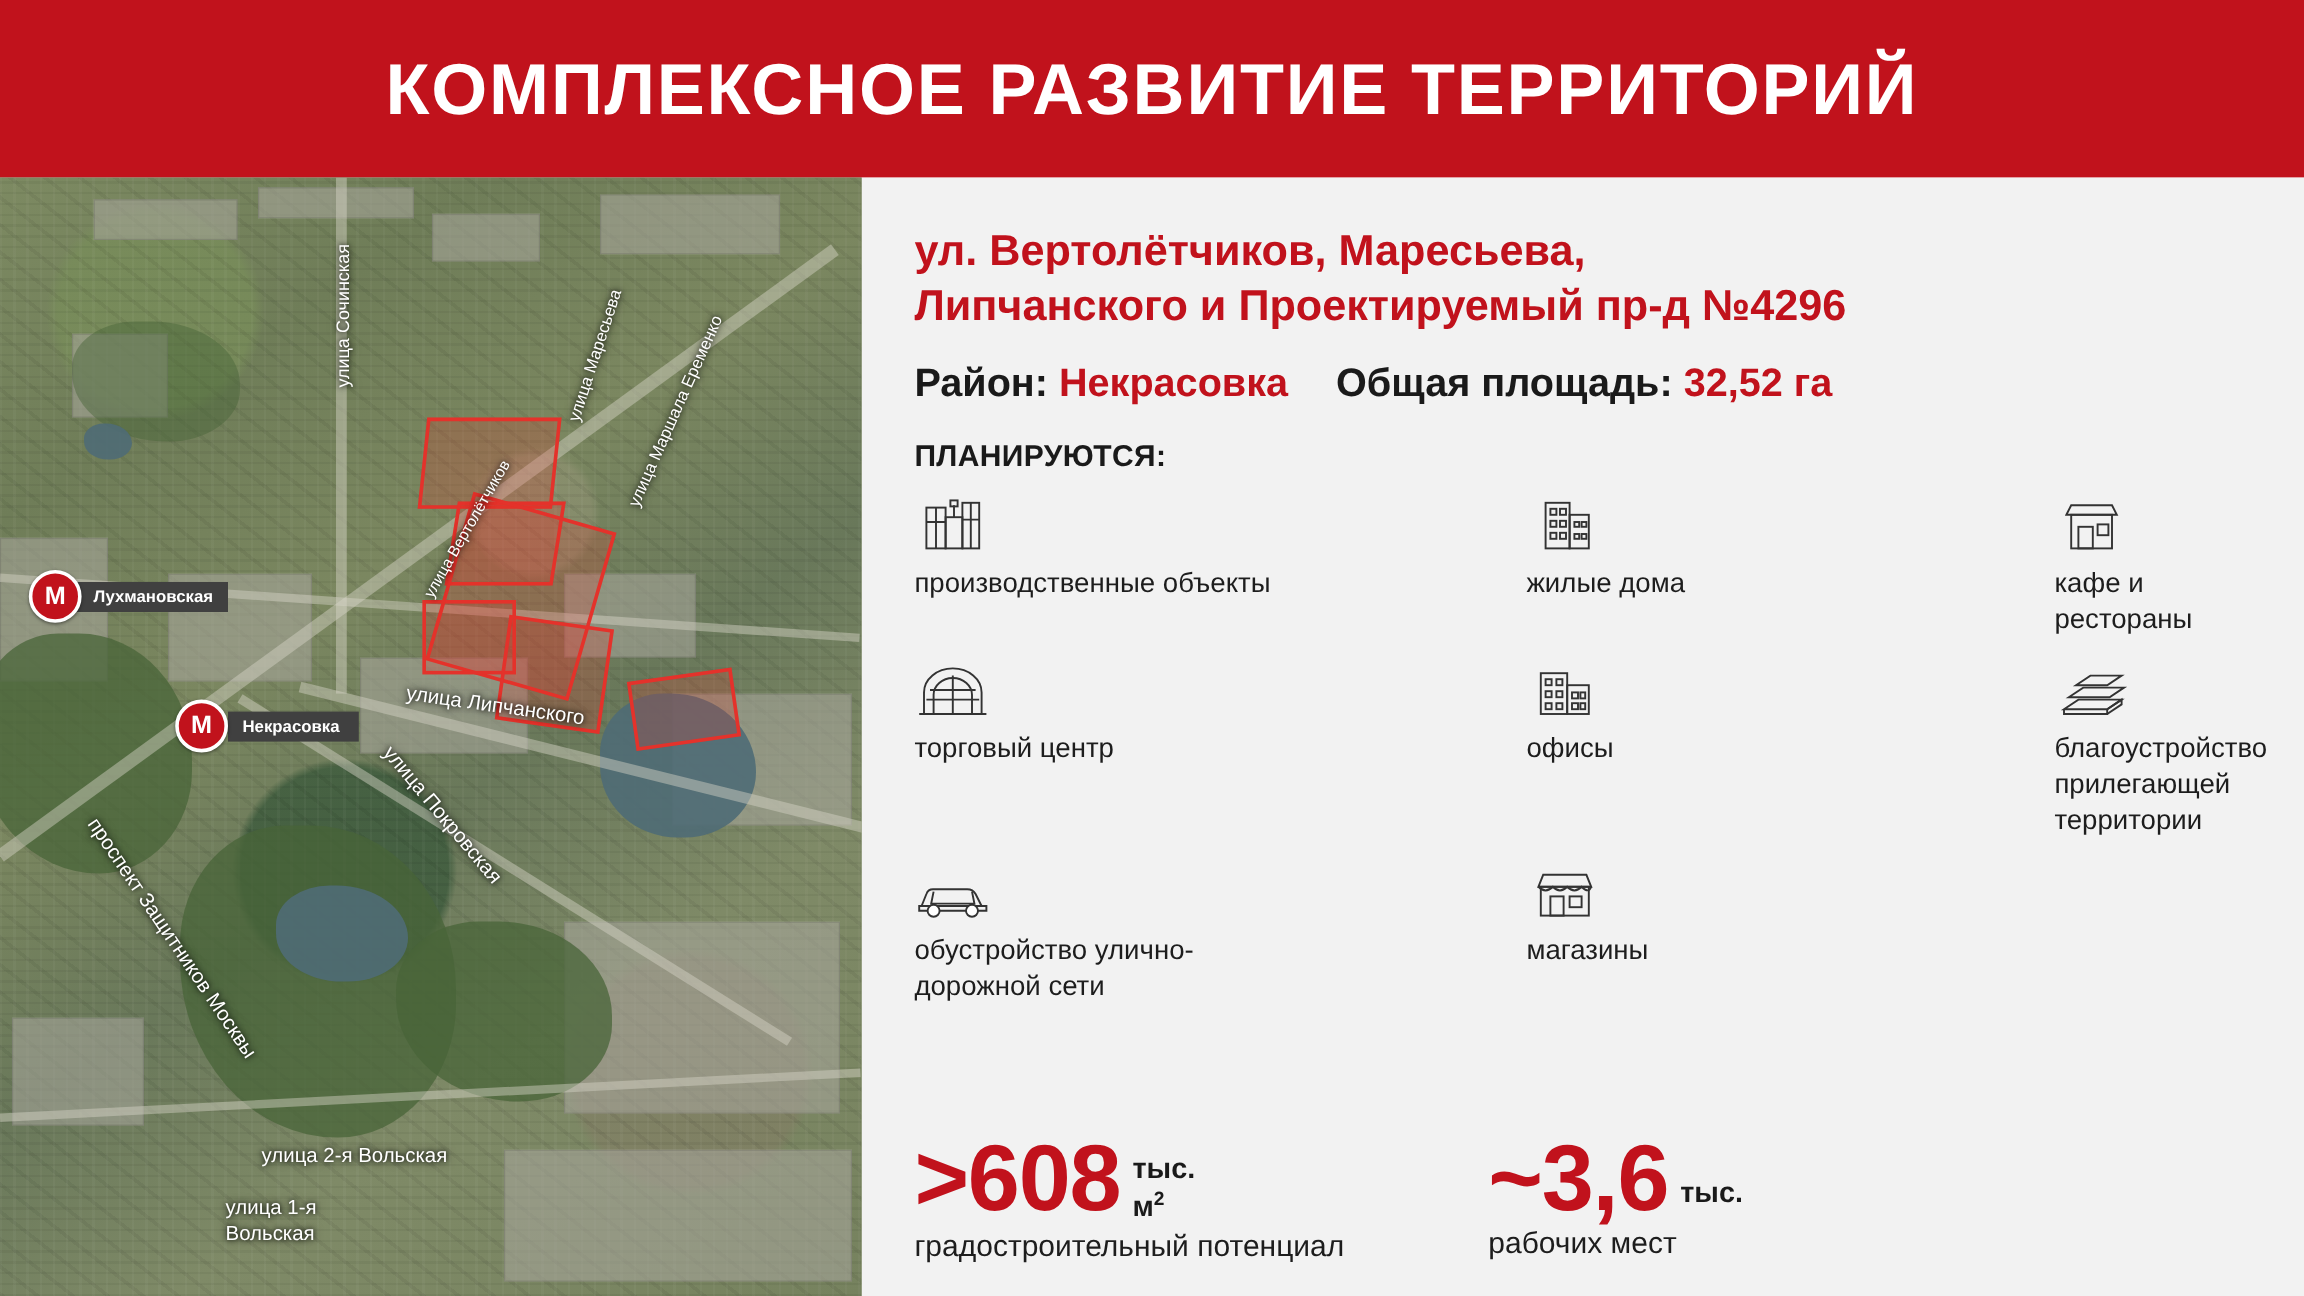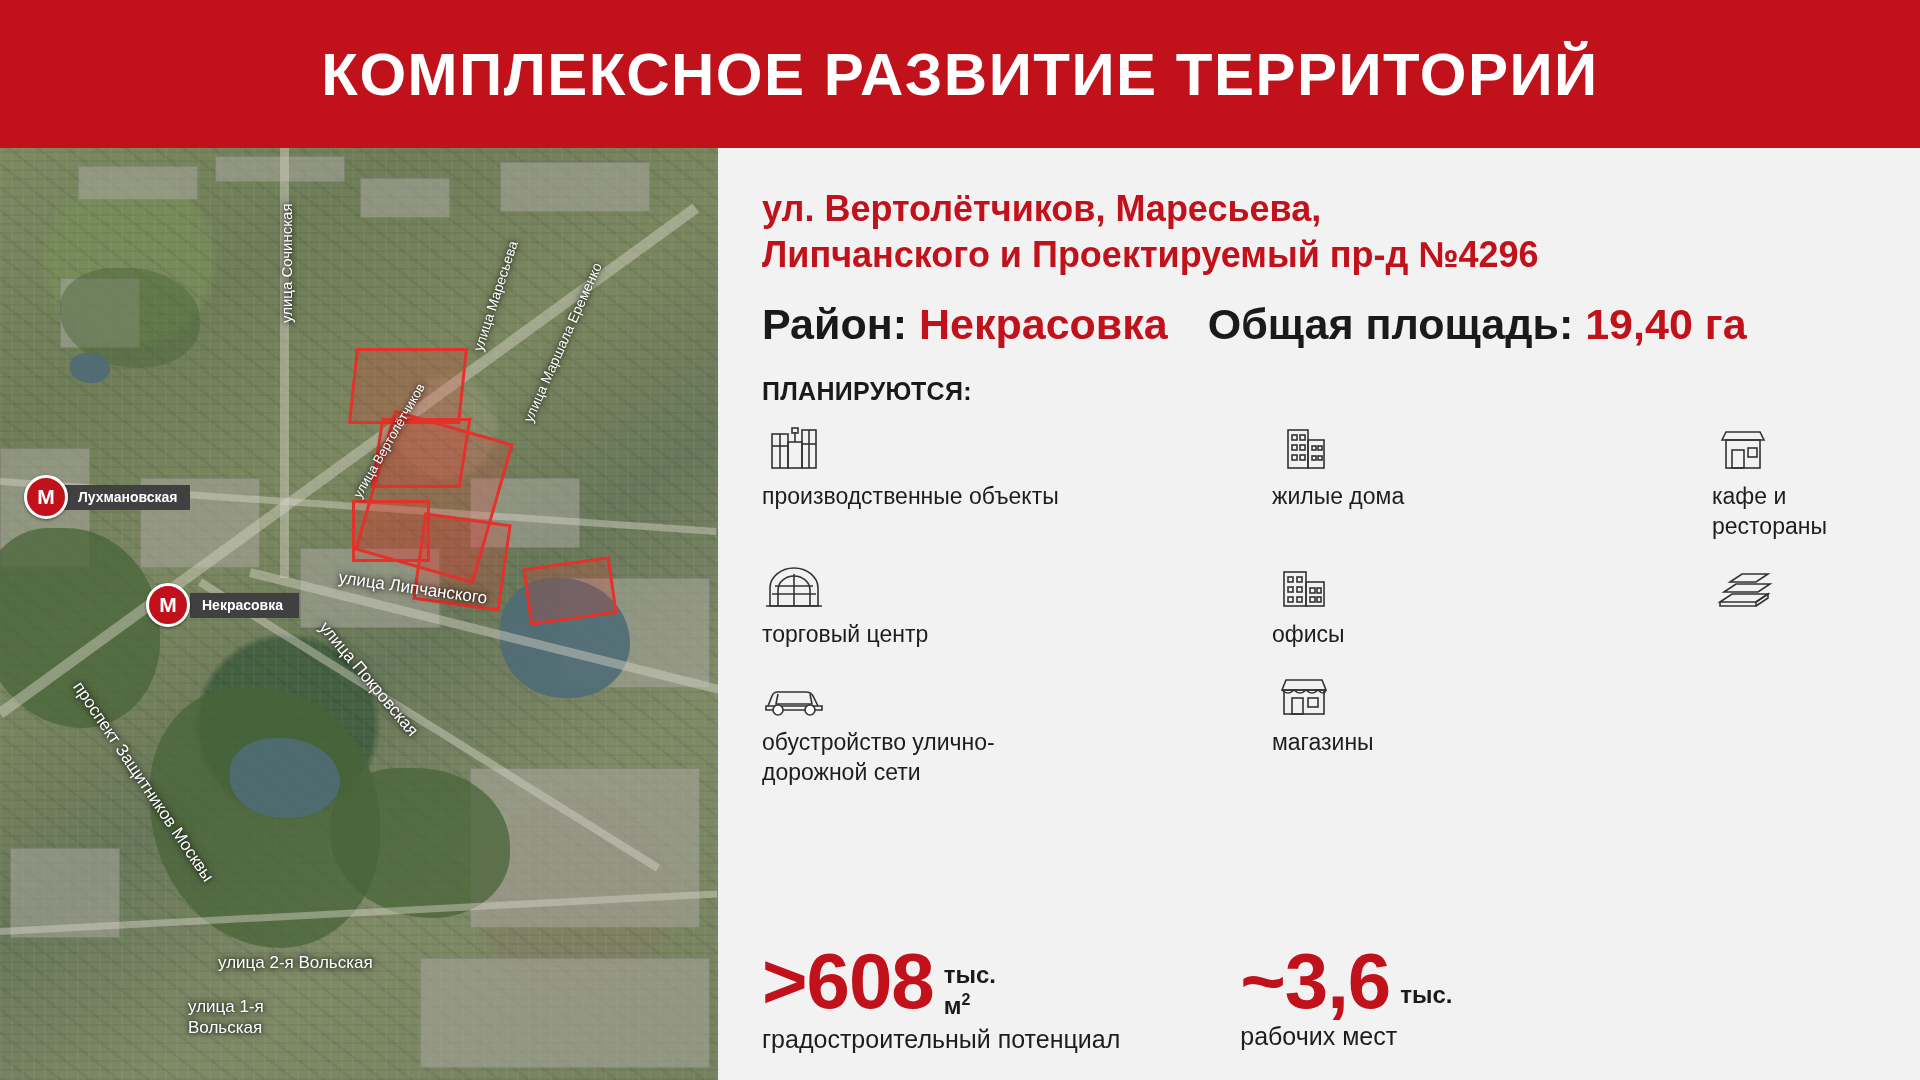--- a/index.html
+++ b/index.html
@@ -164,21 +164,21 @@
     font-size: 36px;
     font-weight: 700;
     line-height: 1.28;
     font-family: "Liberation Sans", sans-serif;
   }
   .meta-row {
     margin-top: 22px;
     display: flex;
     align-items: baseline;
     gap: 40px;
-    font-size: 43px;
+    font-size: 33px;
     font-weight: 700;
     white-space: nowrap;
     font-family: "Liberation Sans", sans-serif;
   }
   .meta-label { color: #1a1a1a; }
   .meta-value { color: #C1121C; }
 
   .plan-title {
     margin-top: 28px;
     font-size: 25px;
@@ -330,21 +330,21 @@
         <div class="addr">Липчанского и Проектируемый пр-д №4296</div>
       </div>
 
       <div class="meta-row">
         <div>
           <span class="meta-label">Район:</span>
           <span class="meta-value">Некрасовка</span>
         </div>
         <div>
           <span class="meta-label">Общая площадь:</span>
-          <span class="meta-value">19,40 га</span>
+          <span class="meta-value">32,52 га</span>
         </div>
       </div>
 
       <div class="plan-title">ПЛАНИРУЮТСЯ:</div>
 
       <div class="features">
 
 
         <div class="feature">
           <svg class="ficon" viewBox="0 0 64 52" fill="none" stroke="#333" stroke-width="1.6">
@@ -420,20 +420,21 @@
         </div>
 
         <div class="feature">
           <svg class="ficon" viewBox="0 0 64 52" fill="none" stroke="#333" stroke-width="1.6">
             <path d="M8 40 L20 32 L56 32 L44 40 Z"></path>
             <path d="M8 40 L8 44 L44 44 L44 40"></path>
             <path d="M44 40 L56 32 L56 36 L44 44"></path>
             <path d="M12 30 L24 22 L58 22 L46 30 Z"></path>
             <path d="M18 20 L30 12 L56 12 L44 20 Z"></path>
           </svg>
+          <div class="flabel">благоустройство прилегающей территории</div>
         </div>
 
         <div class="feature">
           <svg class="ficon" viewBox="0 0 64 52" fill="none" stroke="#333" stroke-width="1.6">
             <path d="M6 36 L10 26 A6 6 0 0 1 16 22 L44 22 A8 8 0 0 1 51 26 L56 36"></path>
             <path d="M4 36 H60 V40 H4 Z"></path>
             <circle cx="16" cy="40" r="5" fill="#fff"></circle>
               <circle cx="48" cy="40" r="5" fill="#fff"></circle>
             <path d="M16 24 L14 34 H50 L48 24"></path>
           </svg>

